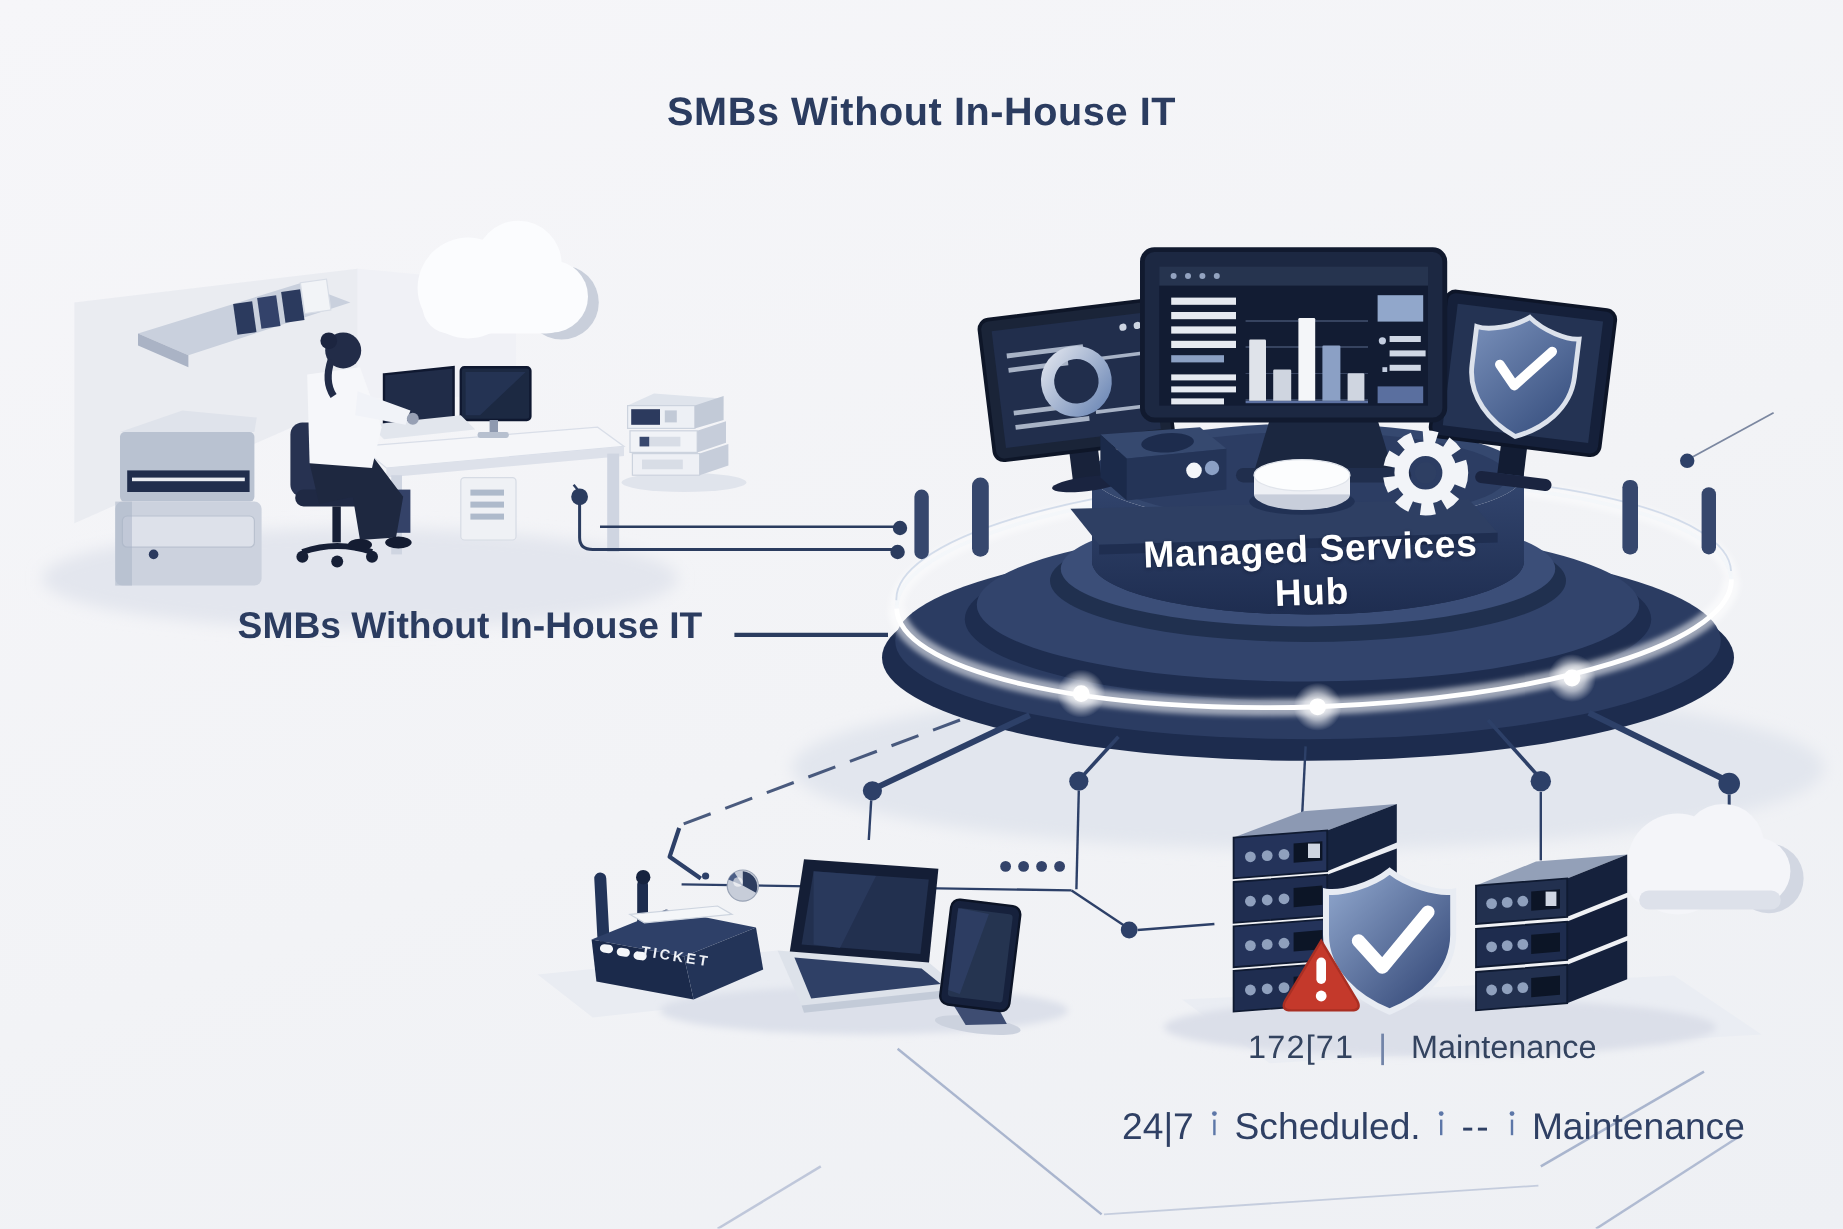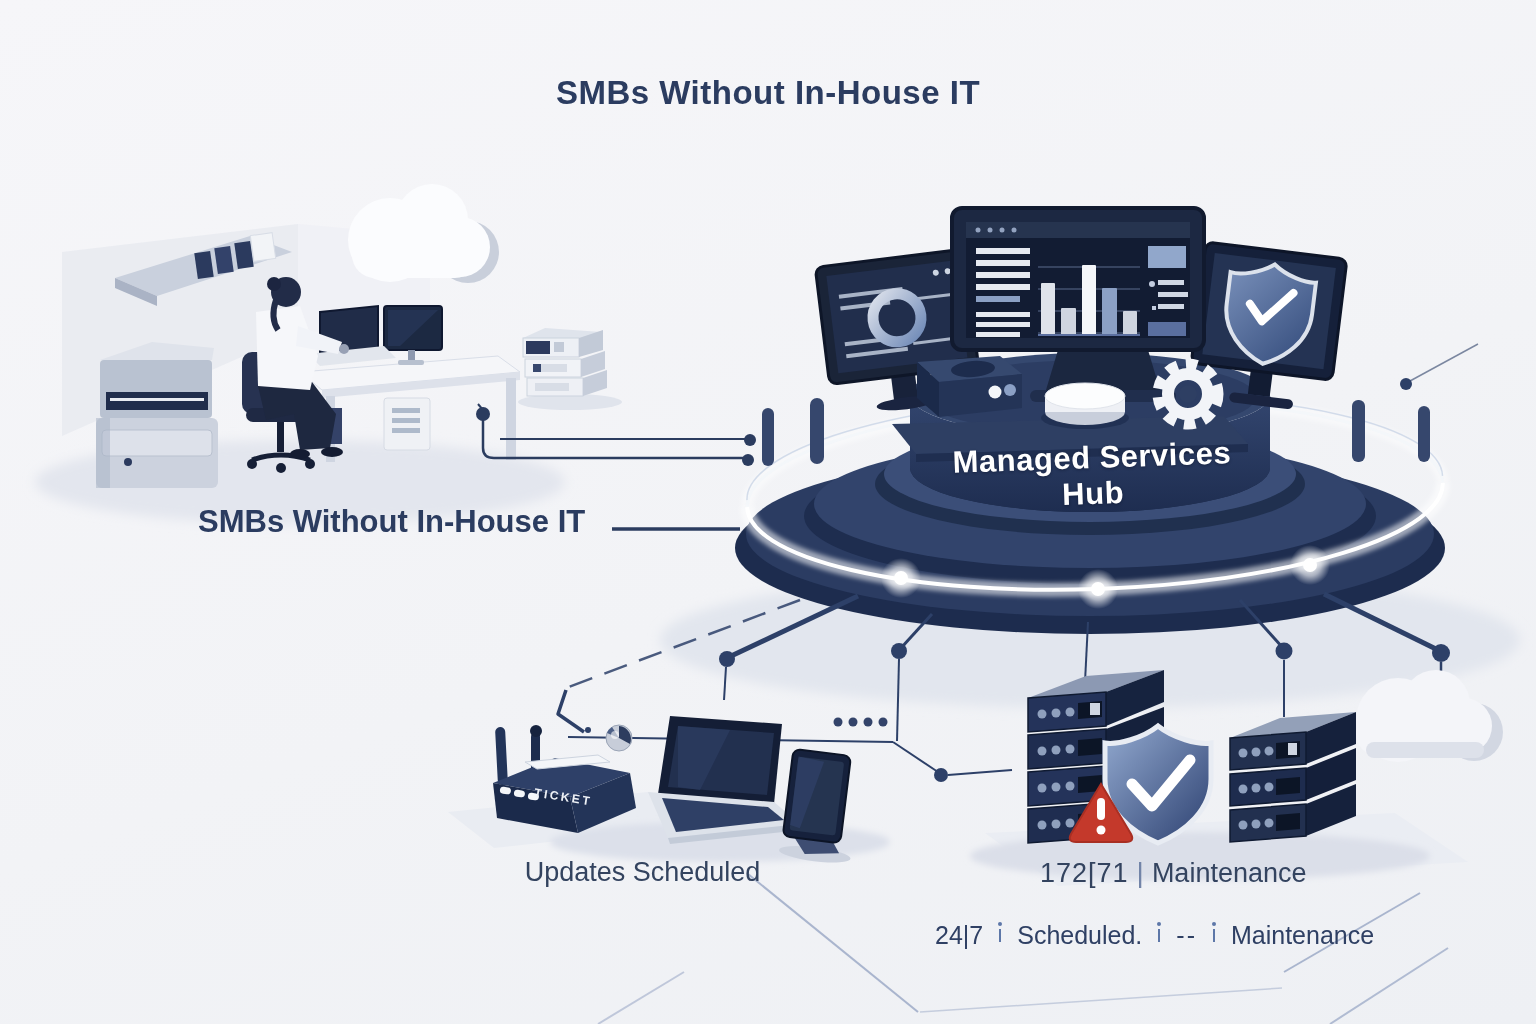--- a/index.html
+++ b/index.html
@@ -10,25 +10,25 @@
   .title{position:absolute;left:0;top:74px;width:1536px;text-align:center;
          font-size:33px;font-weight:bold;color:#2b3c60;letter-spacing:.5px;}
   .label-left{position:absolute;left:198px;top:504px;font-size:31px;font-weight:bold;color:#2b3c60;}
   .hub-label{position:absolute;left:920px;top:440px;width:345px;text-align:center;
              font-size:31px;font-weight:bold;color:#ffffff;transform:rotate(-2deg);
              letter-spacing:.5px;text-shadow:0 1px 3px rgba(8,16,36,.45);}
   .ticket{position:absolute;left:534px;top:790px;font-size:12px;font-weight:bold;
           color:#eef1f6;letter-spacing:2.5px;transform:rotate(9deg);}
   .caption{font-size:27px;font-weight:500;color:#33435f;}
   .updates{position:absolute;left:520px;top:857px;width:245px;text-align:center;}
-  .counter-row{position:absolute;left:1040px;top:857px;display:flex;align-items:center;gap:8px;}
+  .counter-row{position:absolute;left:1040px;top:857px;display:flex;align-items:center;gap:20px;}
   .counter{letter-spacing:1px;}
   .divider{color:#7284a8;font-weight:400;font-size:28px;}
   .footer-row{position:absolute;left:935px;top:921px;display:flex;align-items:center;
-              font-size:25px;font-weight:500;color:#2f4064;}
+              font-size:31px;font-weight:500;color:#2f4064;}
   .tick{width:2px;height:13px;background:#5d77a8;margin:0 16px;position:relative;display:inline-block;}
   .tick::before{content:"";position:absolute;top:-7px;left:-1px;width:4px;height:4px;border-radius:50%;background:#5d77a8;}
   .dashes{letter-spacing:2px;}
   .chart-overlay{position:absolute;left:1038px;top:246px;width:102px;height:90px;
                  display:flex;align-items:flex-end;gap:6px;padding:0 3px;box-sizing:border-box;
                  border-bottom:2px solid #5c70a0;
                  background:repeating-linear-gradient(to top,rgba(130,150,190,.32) 0 1.5px,transparent 1.5px 22px);}
   .chart-overlay .bar{flex:1;border-radius:1px 1px 0 0;}
 </style>
 </head>
@@ -486,21 +486,20 @@
 <div class="ticket">TICKET</div>
 
 <div class="chart-overlay">
       <div class="bar" style="height: 58%; background: rgb(223, 227, 234);"></div>
       <div class="bar" style="height: 30%; background: rgb(207, 213, 224);"></div>
       <div class="bar" style="height: 78%; background: rgb(244, 246, 249);"></div>
       <div class="bar" style="height: 52%; background: rgb(139, 160, 197);"></div>
       <div class="bar" style="height: 26%; background: rgb(207, 213, 224);"></div>
     </div>
 
-<div class="updates caption">Updates Scheduled</div>
 
 <div class="counter-row">
   <span class="caption counter">172[71</span>
   <span class="divider">|</span>
   <span class="caption">Maintenance</span>
 </div>
 
 <div class="footer-row">
   <span>24|7</span>
   <span class="tick"></span>

